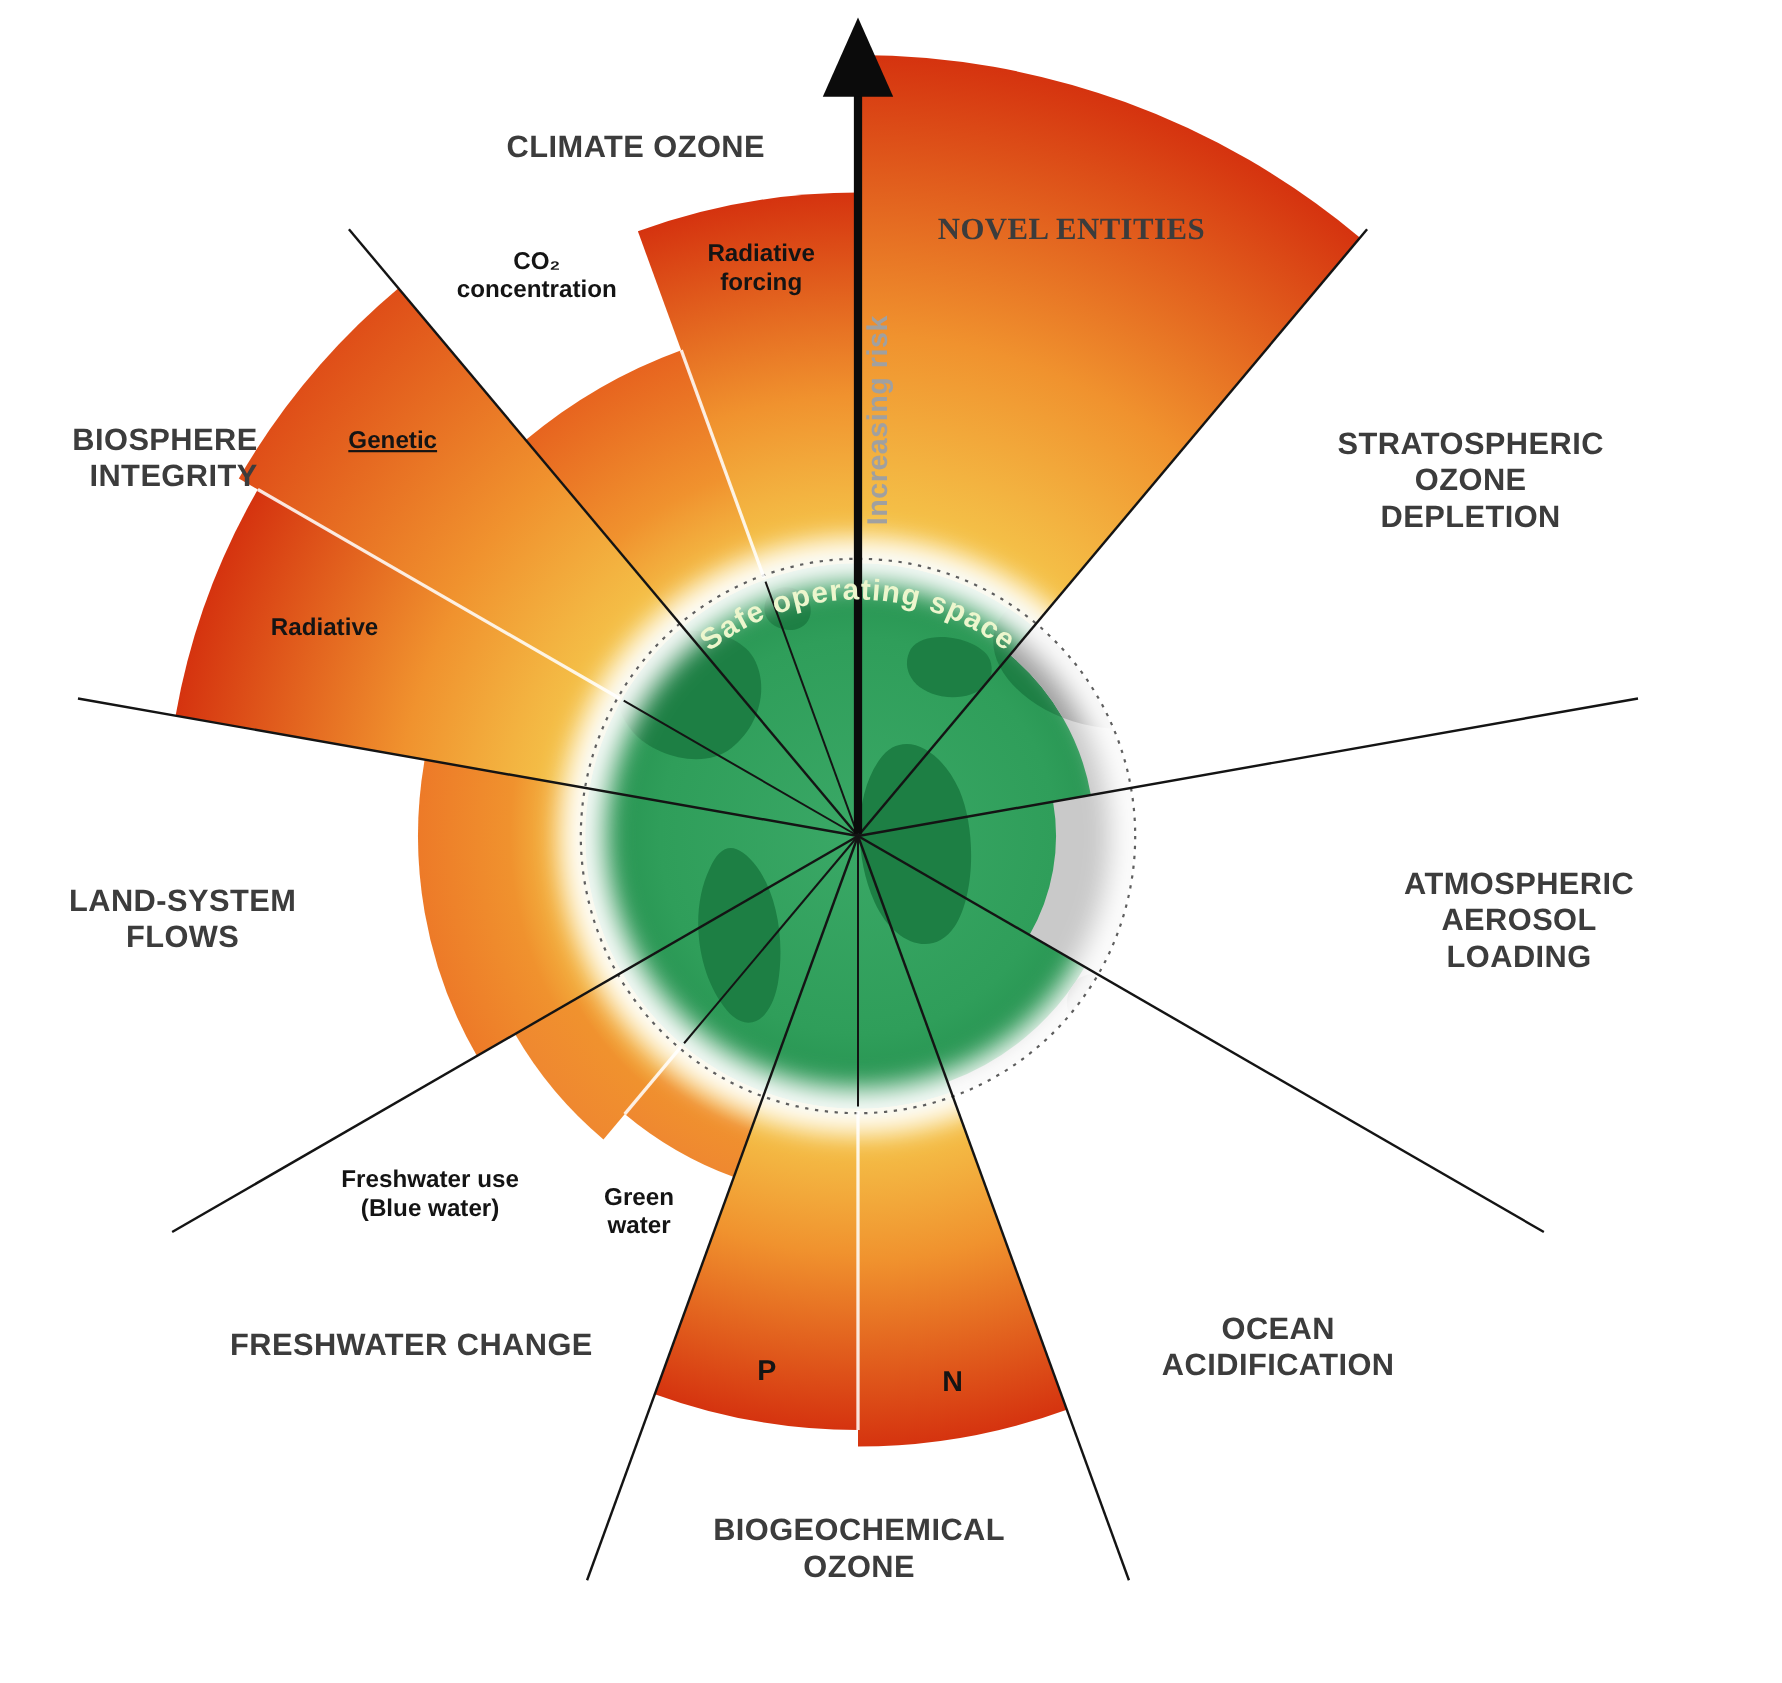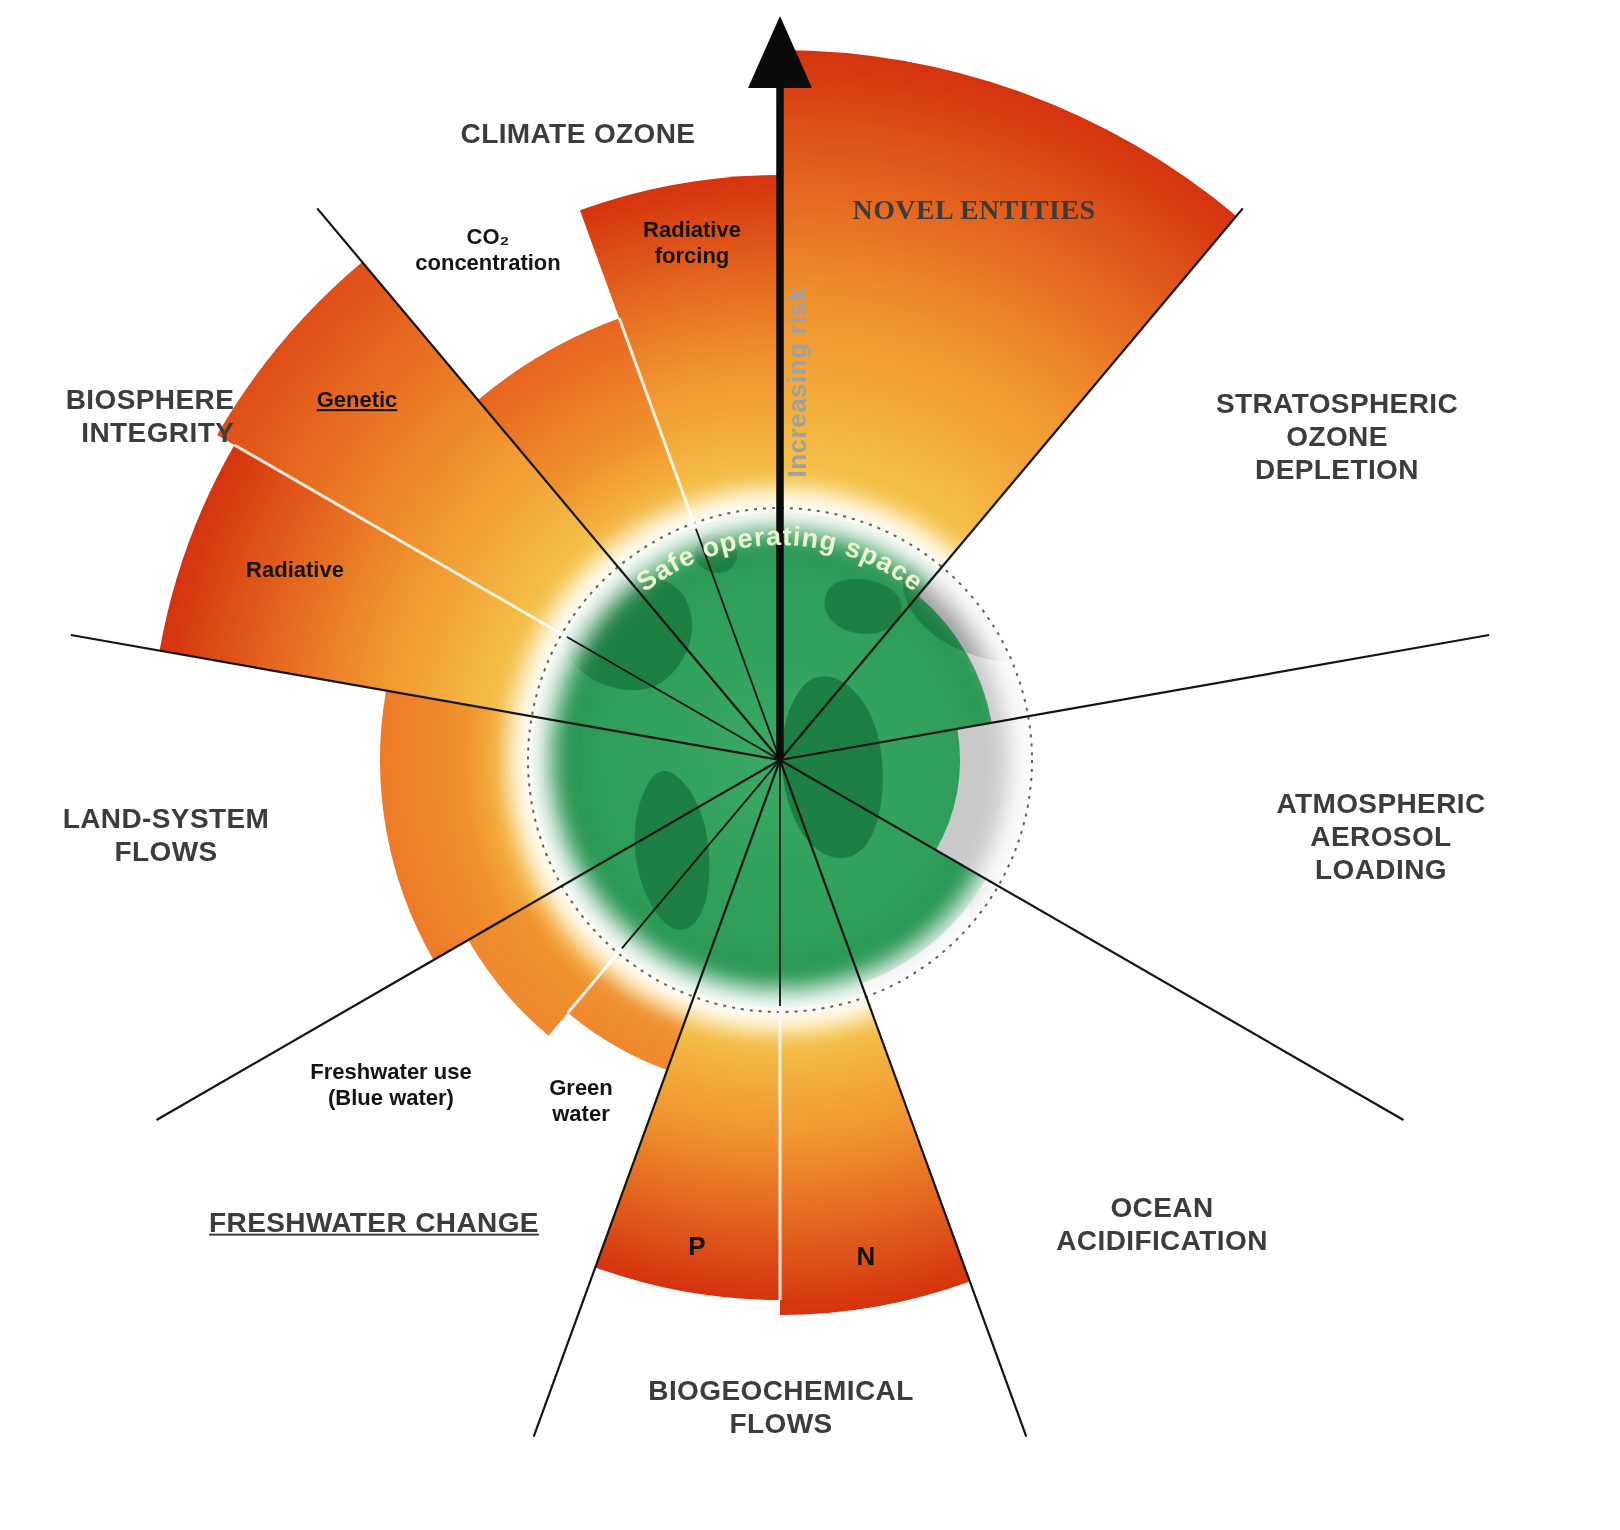--- a/index.html
+++ b/index.html
@@ -196,24 +196,24 @@
 forcing</div>
   <div class="label lab-cat" style="left:974px;top:210px;font-family:Liberation Serif, serif;">NOVEL ENTITIES</div>
   <div class="label lab-cat" style="left:1337px;top:437px;">STRATOSPHERIC OZONE
 DEPLETION</div>
   <div class="label lab-cat" style="left:1381px;top:801px;margin-top:36px;">ATMOSPHERIC
 AEROSOL
 LOADING</div>
   <div class="label lab-cat" style="left:1162px;top:1177px;margin-top:48px;">OCEAN
 ACIDIFICATION</div>
   <div class="label lab-cat" style="left:781px;top:1408px;">BIOGEOCHEMICAL
-FLOWS</div>
+OZONE</div>
   <div class="label lab-pn" style="left:697px;top:1246px;">P</div>
   <div class="label lab-pn" style="left:866px;top:1256px;">N</div>
-  <div class="label lab-cat" style="left:374px;top:1223px;text-decoration:underline;">FRESHWATER CHANGE</div>
+  <div class="label lab-cat" style="left:374px;top:1223px;">FRESHWATER CHANGE</div>
   <div class="label lab-sub" style="left:391px;top:1085px;">Freshwater use
 (Blue water)</div>
   <div class="label lab-sub" style="left:581px;top:1101px;">Green
 water</div>
   <div class="label lab-cat" style="left:166px;top:836px;">LAND-SYSTEM
 FLOWS</div>
   <div class="label lab-cat" style="left:150px;top:417px;text-align:right;">BIOSPHERE
 INTEGRITY</div>
   <div class="label lab-sub" style="left:357px;top:400px;text-decoration:underline;">Genetic</div>
   <div class="label lab-sub" style="left:295px;top:570px;">Radiative</div>

